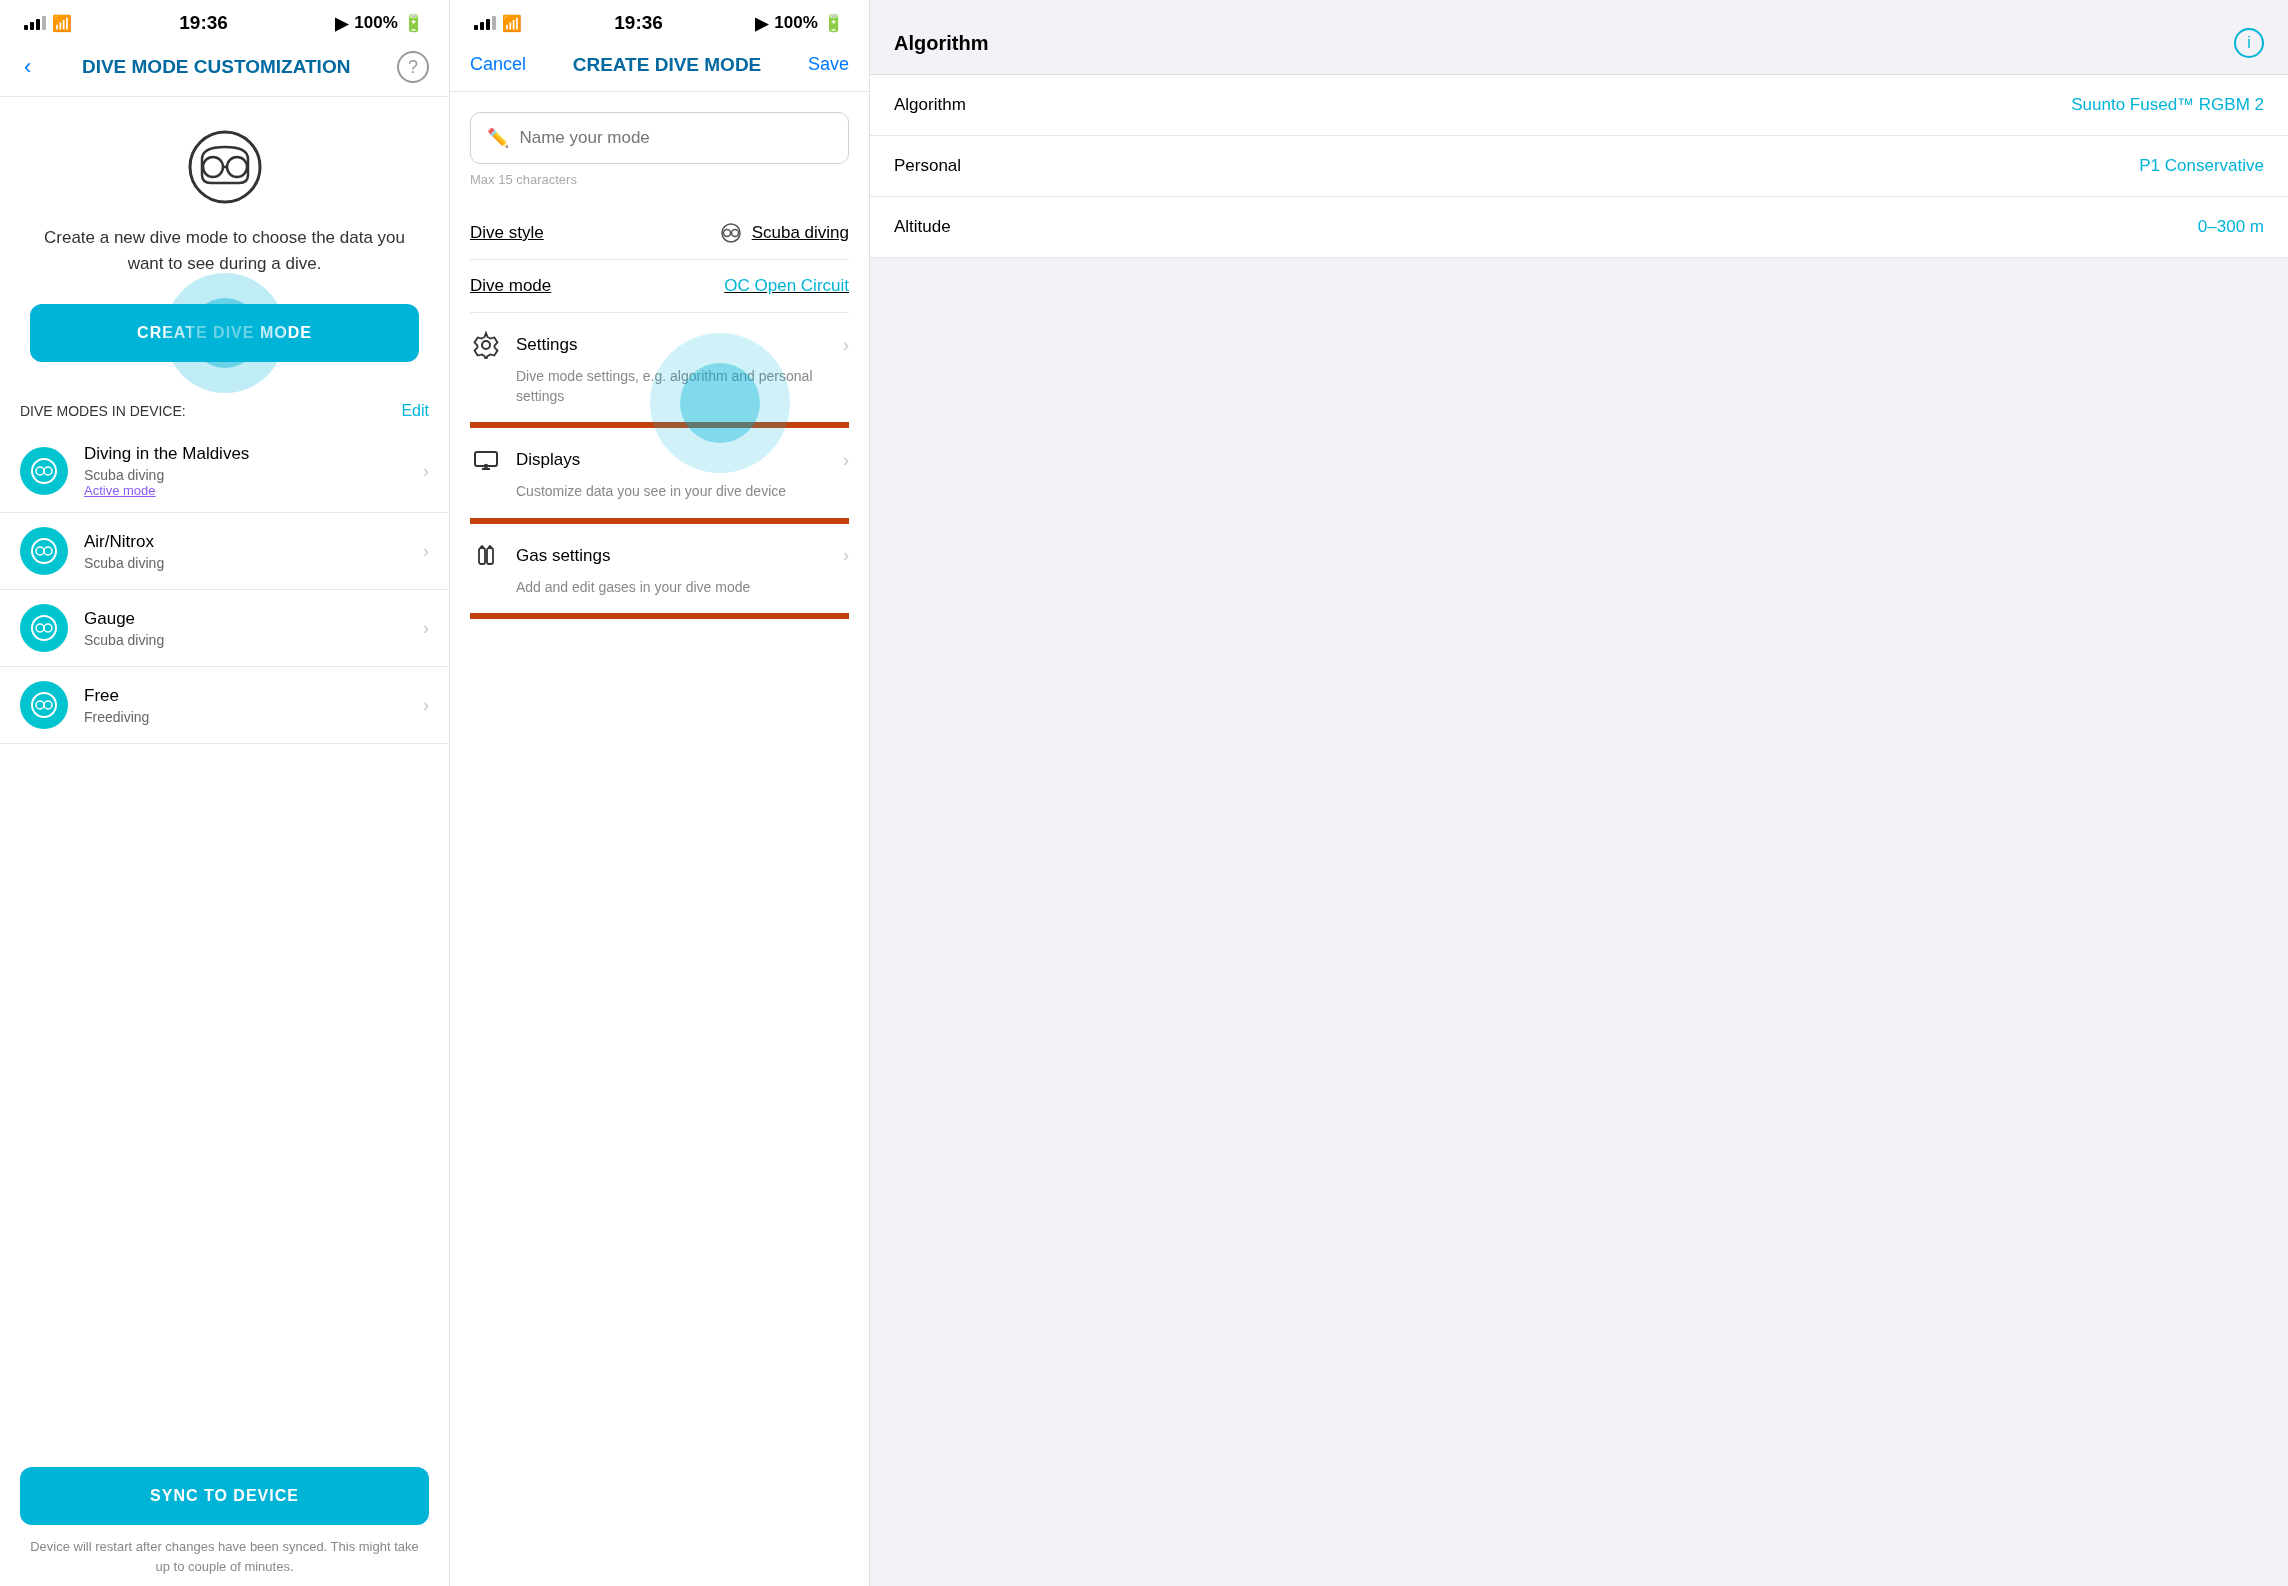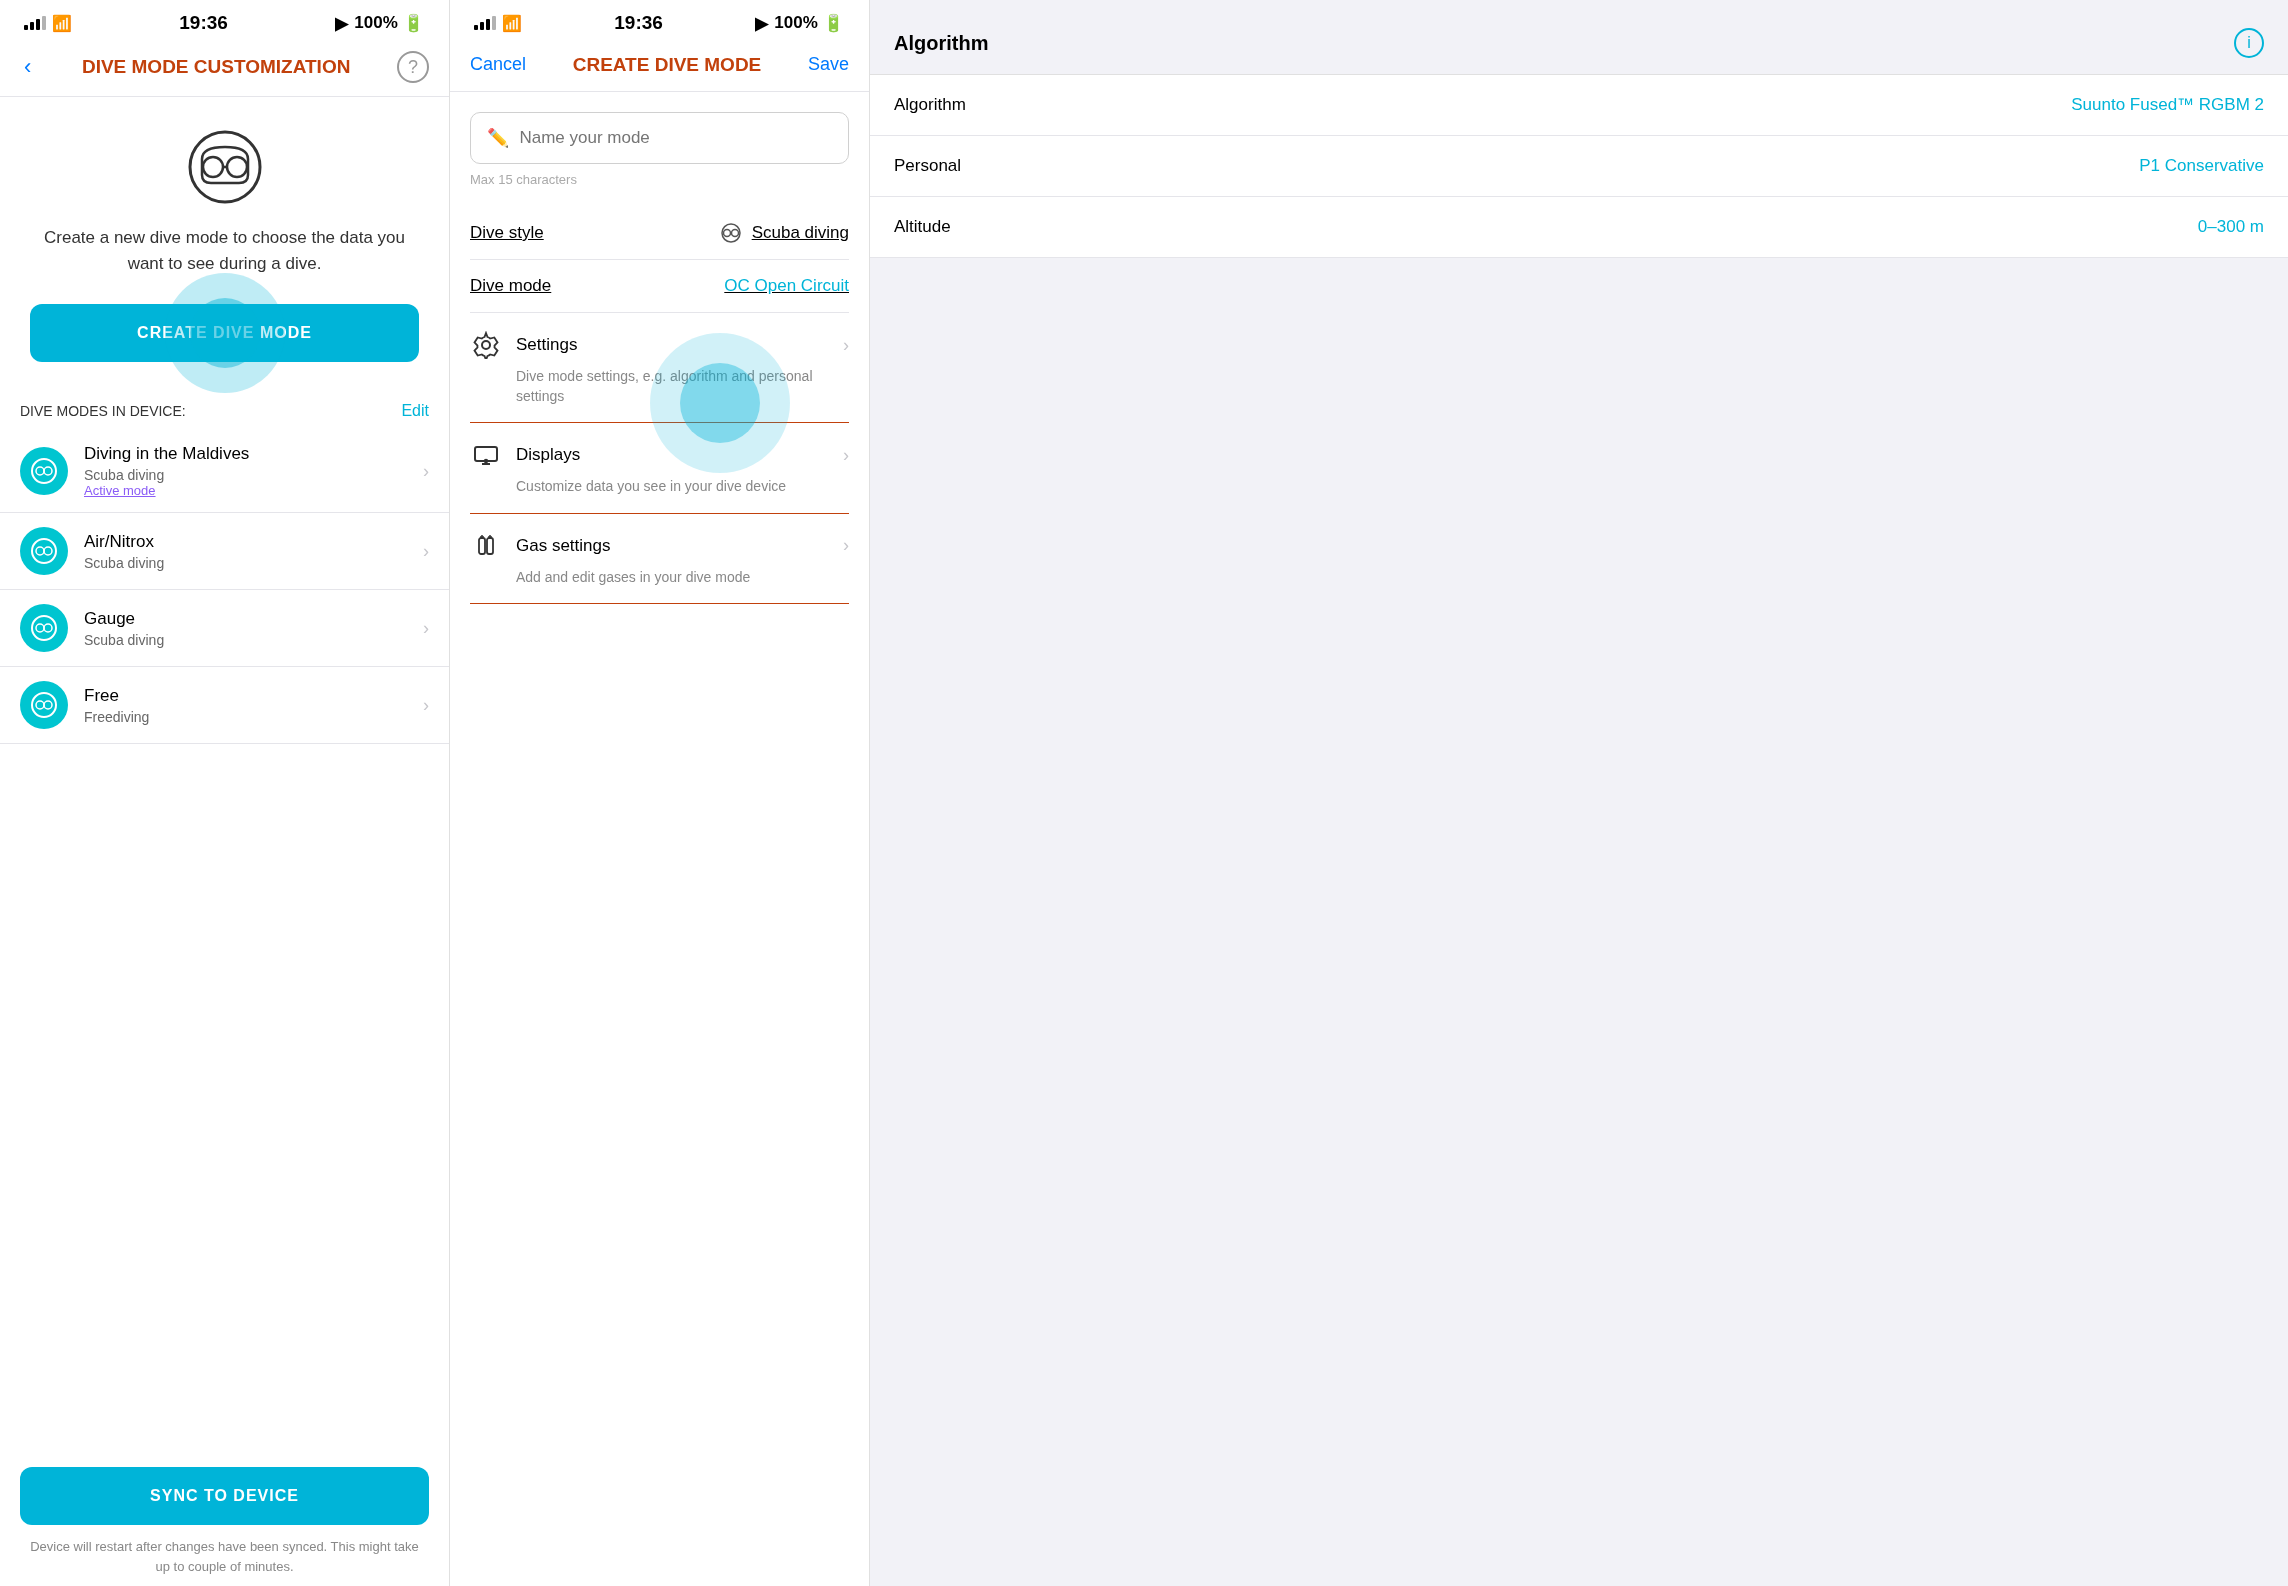--- a/index.html
+++ b/index.html
@@ -68,21 +68,21 @@
     .nav-bar {
       display: flex;
       justify-content: space-between;
       align-items: center;
       padding: 8px 20px 12px;
       border-bottom: 1px solid #e5e5ea;
     }
     .nav-title {
       font-size: 19px;
       font-weight: 700;
-      color: #c2410c;
+      color: #0369a1;
     }
     .nav-back {
       font-size: 22px;
       color: #007AFF;
       cursor: pointer;
       background: none;
       border: none;
       padding: 4px;
     }
     .nav-help {
@@ -292,21 +292,21 @@
       font-size: 17px;
       color: #000;
     }
     .form-value-link {
       font-size: 17px;
       color: #00b4d8;
     }
 
     .menu-item {
       padding: 16px 0;
-      border-bottom: 1px solid #c2410c;
+      border-bottom: 6px solid #c2410c;
       cursor: pointer;
       position: relative;
     }
     .menu-item-header {
       display: flex;
       align-items: center;
       justify-content: space-between;
       margin-bottom: 6px;
     }
     .menu-item-left {

